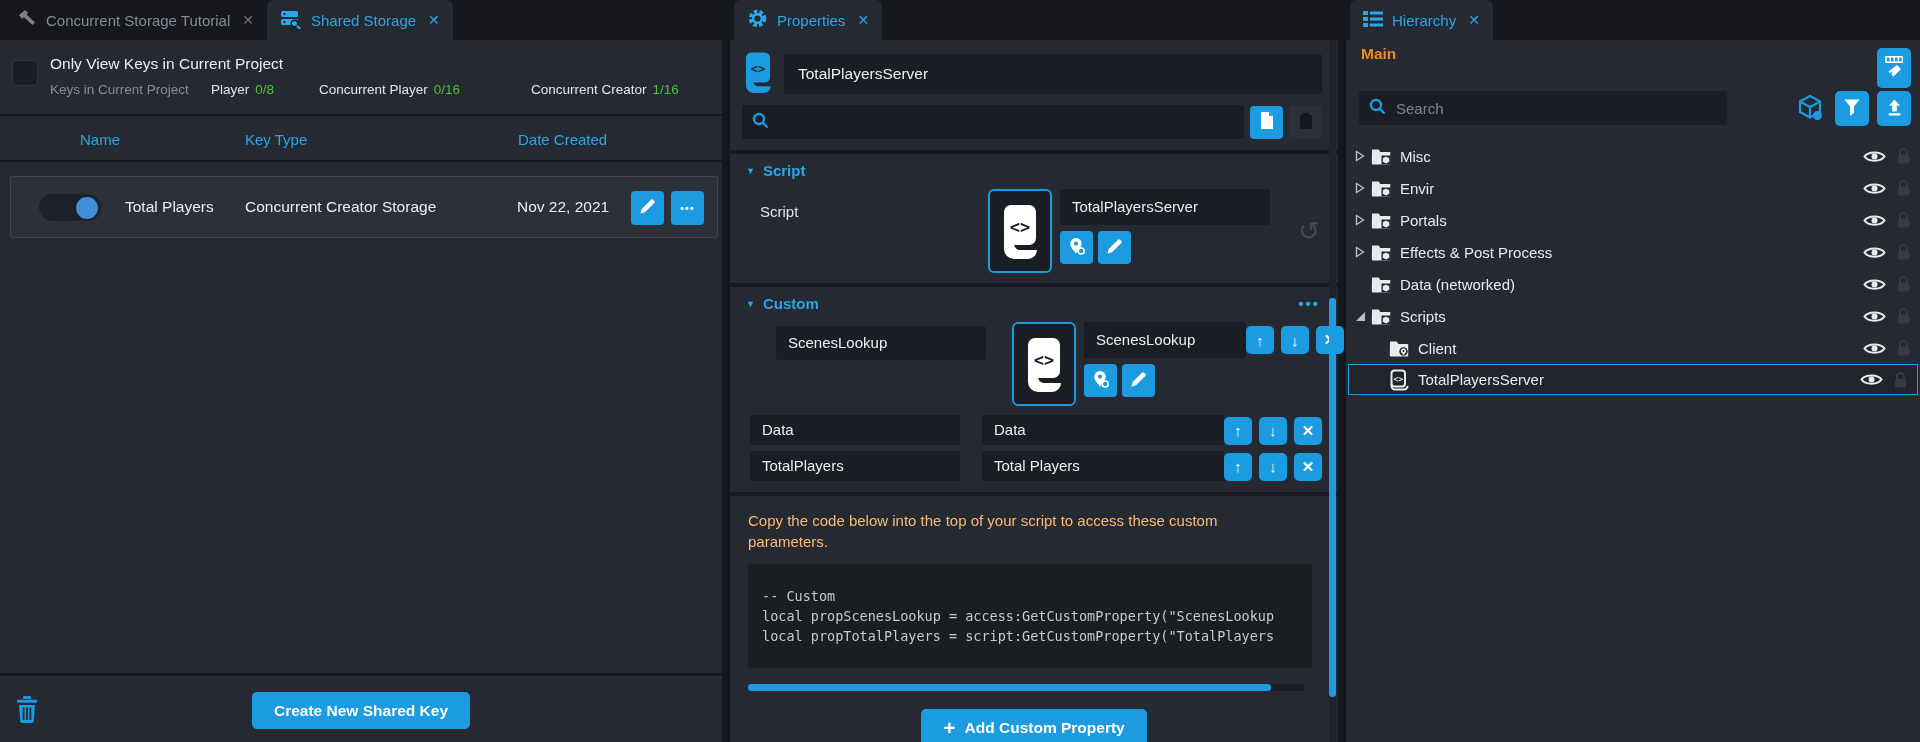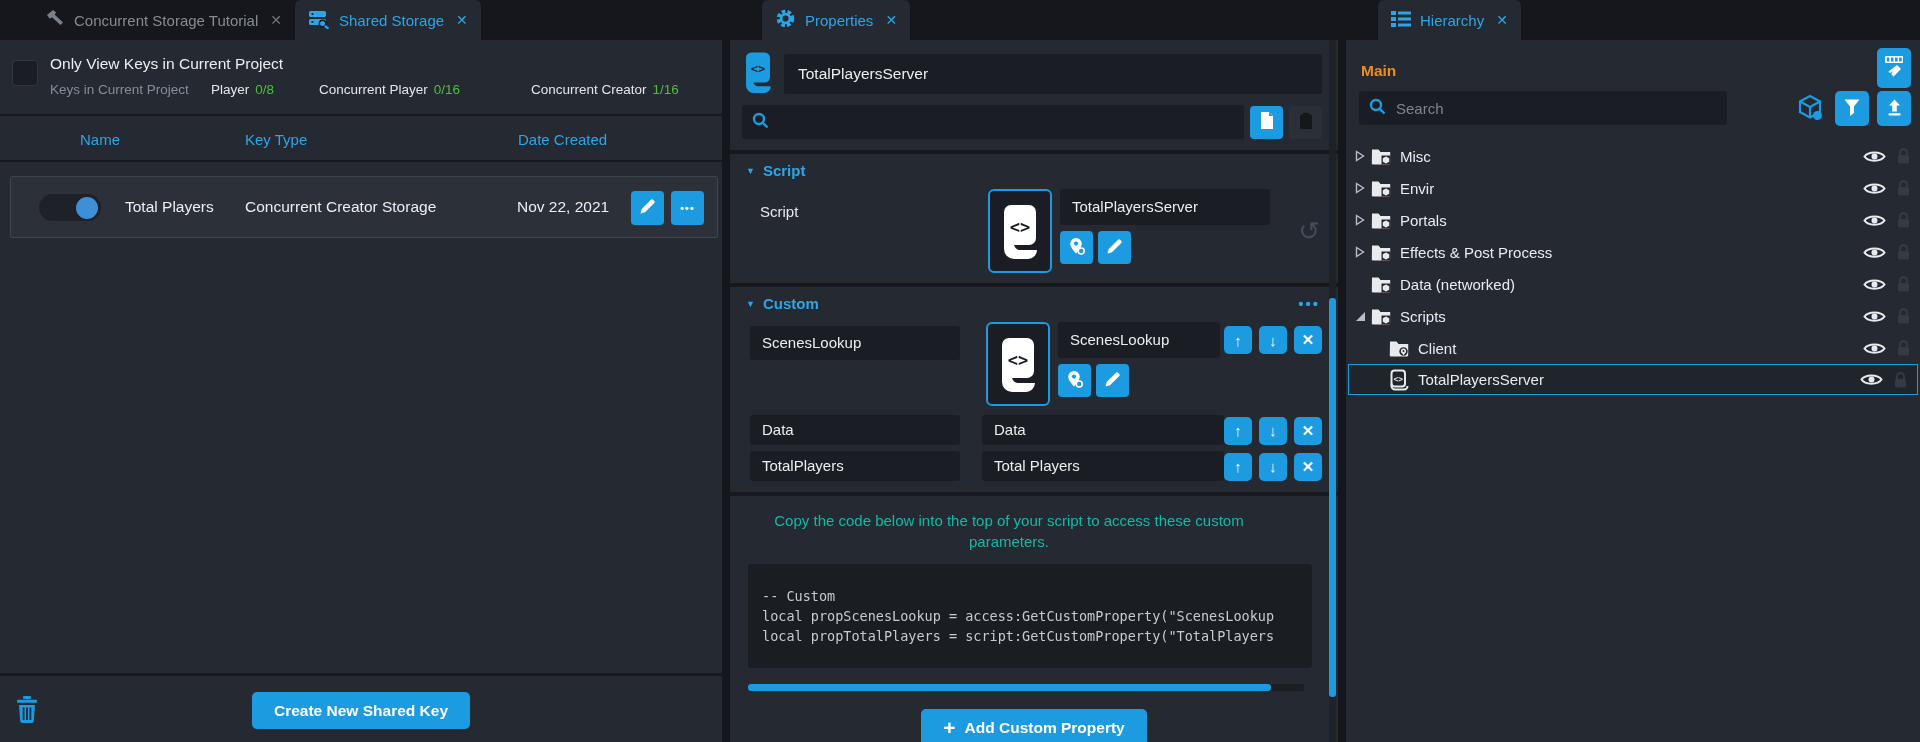--- a/index.html
+++ b/index.html
@@ -2,21 +2,21 @@
 <html><head>
 <meta charset="utf-8">
 <style>
   * { box-sizing: border-box; }
   html,body { margin:0; padding:0; }
   body {
     width:1920px; height:742px; overflow:hidden; position:relative;
     background:#15171c; color:#eceef0;
     font-family:"Liberation Sans", sans-serif; font-size:15px;
   }
-  .panel { position:absolute; top:0; bottom:0;padding-left:28px; }
+  .panel { position:absolute; top:0; bottom:0; }
   .left  { left:0; width:722px; }
   .props { left:730px; width:608px; }
   .hier  { left:1346px; width:574px; }
 
   
   .tabbar { height:40px; display:flex; align-items:flex-end; padding-left:4px; }
   .tab { height:40px; display:flex; align-items:center; gap:9px; padding:0 13px;
          border-radius:6px 6px 0 0; color:#858b94; cursor:pointer; white-space:nowrap; }
   .tab.active { background:#252931; color:#2ba6e8; }
   .tab .close { font-size:14px; margin-left:3px; color:#6e747d; }
@@ -84,57 +84,57 @@
   .thumb { width:64px; height:84px; background:#1a1d23; border:2px solid #1c9be0;
            border-radius:6px; display:flex; align-items:center; justify-content:center;
            cursor:pointer; flex:0 0 auto; }
   .acol { margin-left:8px; display:flex; flex-direction:column; gap:6px; }
   .val-field { width:210px; height:36px; background:#1a1d23; border-radius:3px;
                line-height:36px; padding:0 12px; font-size:15px; }
   .btnrow { display:flex; gap:5px; }
   .reset { margin-left:auto; align-self:center; color:#454b57; font-size:26px;
            cursor:pointer; background:none; border:none; padding:0 2px; }
 
-  .crow1 { display:flex; padding:4px 16px 6px 20px; }
+  .crow1 { display:flex; padding:4px 16px 6px 20px;margin-left:26px; }
   .label-field { width:210px; height:34px; background:#1a1d23; border-radius:3px;
                  line-height:34px; padding:0 12px; font-size:15px; flex:0 0 auto; }
   .crow1 .label-field { margin-top:4px; }
   .crow1 .thumb { margin-left:26px; }
   .crow1 .val-field { width:162px; }
   .udx { margin-left:auto; display:flex; gap:7px; align-items:flex-start; padding-top:4px; }
   .sbtn { width:28px; height:28px; background:#1c9be0; border-radius:5px; color:#fff;
           font-weight:bold; font-size:15px; display:flex; align-items:center;
           justify-content:center; border:none; cursor:pointer; }
   .crow { display:flex; align-items:center; padding:3px 16px 3px 20px; }
   .crow .label-field { height:30px; line-height:30px; }
   .val-wide { margin-left:22px; width:244px; height:30px; line-height:30px;
               background:#1a1d23; border-radius:3px; padding:0 12px; font-size:15px; }
   .crow .udx { padding-top:1px; }
 
-  .hint { padding:14px 40px 4px 18px; color:#14b8a6; line-height:21px; max-width:580px;text-align:center; }
+  .hint { padding:14px 40px 4px 18px; color:#fdba74; line-height:21px; max-width:580px; }
   .codebox { margin:8px 26px 0 18px; height:104px; background:#1a1d22; border-radius:4px;
              padding:22px 0 0 14px; overflow:hidden; }
   .codebox pre { margin:0; font-family:"DejaVu Sans Mono", monospace; font-size:13.5px;
                  line-height:20px; color:#c6cbd2; white-space:pre; }
   .hscroll { margin:16px 34px 0 18px; height:7px; background:#1a1d22; border-radius:3px;
              position:relative; }
   .hscroll .thumbh { position:absolute; left:0; top:0; bottom:0; width:94%;
                      background:#1c9be0; border-radius:3px; }
   .addbtn { margin:18px auto 0; display:flex; align-items:center; gap:9px; height:37px;
             padding:0 22px; background:#1c9be0; color:#fff; font-weight:bold;
             font-size:15.5px; border:none; border-radius:5px; cursor:pointer;
             font-family:inherit; }
   .plusg { font-size:21px; font-weight:bold; line-height:1; }
   .vtrack { position:absolute; top:0; bottom:0; right:2px; width:7px; background:#1e2127; }
   .vthumb { position:absolute; top:258px; bottom:45px; right:2px; width:7px;
             background:#1c9be0; border-radius:3px; cursor:pointer; }
 
   
   .hhead { position:relative; height:94px; }
-  .mainlbl { position:absolute; left:15px; top:22px; color:#ef8c1f; font-weight:bold;
+  .mainlbl { position:absolute; left:15px; top:5px; color:#ef8c1f; font-weight:bold;
              font-size:15.5px; }
   .hsearch { position:absolute; left:13px; top:51px; width:368px; height:34px; }
   .iconbtn { position:absolute; border:none; border-radius:5px; background:#1c9be0;
              display:flex; align-items:center; justify-content:center; cursor:pointer; }
   .scenebtn { right:9px; top:8px; width:34px; height:40px; }
   .filterbtn { right:51px; top:51px; width:34px; height:35px; }
   .upbtn { right:9px; top:51px; width:34px; height:35px; }
   .cubeic { position:absolute; right:96px; top:54px; background:none; border:none;
             padding:0; cursor:pointer; }
 

